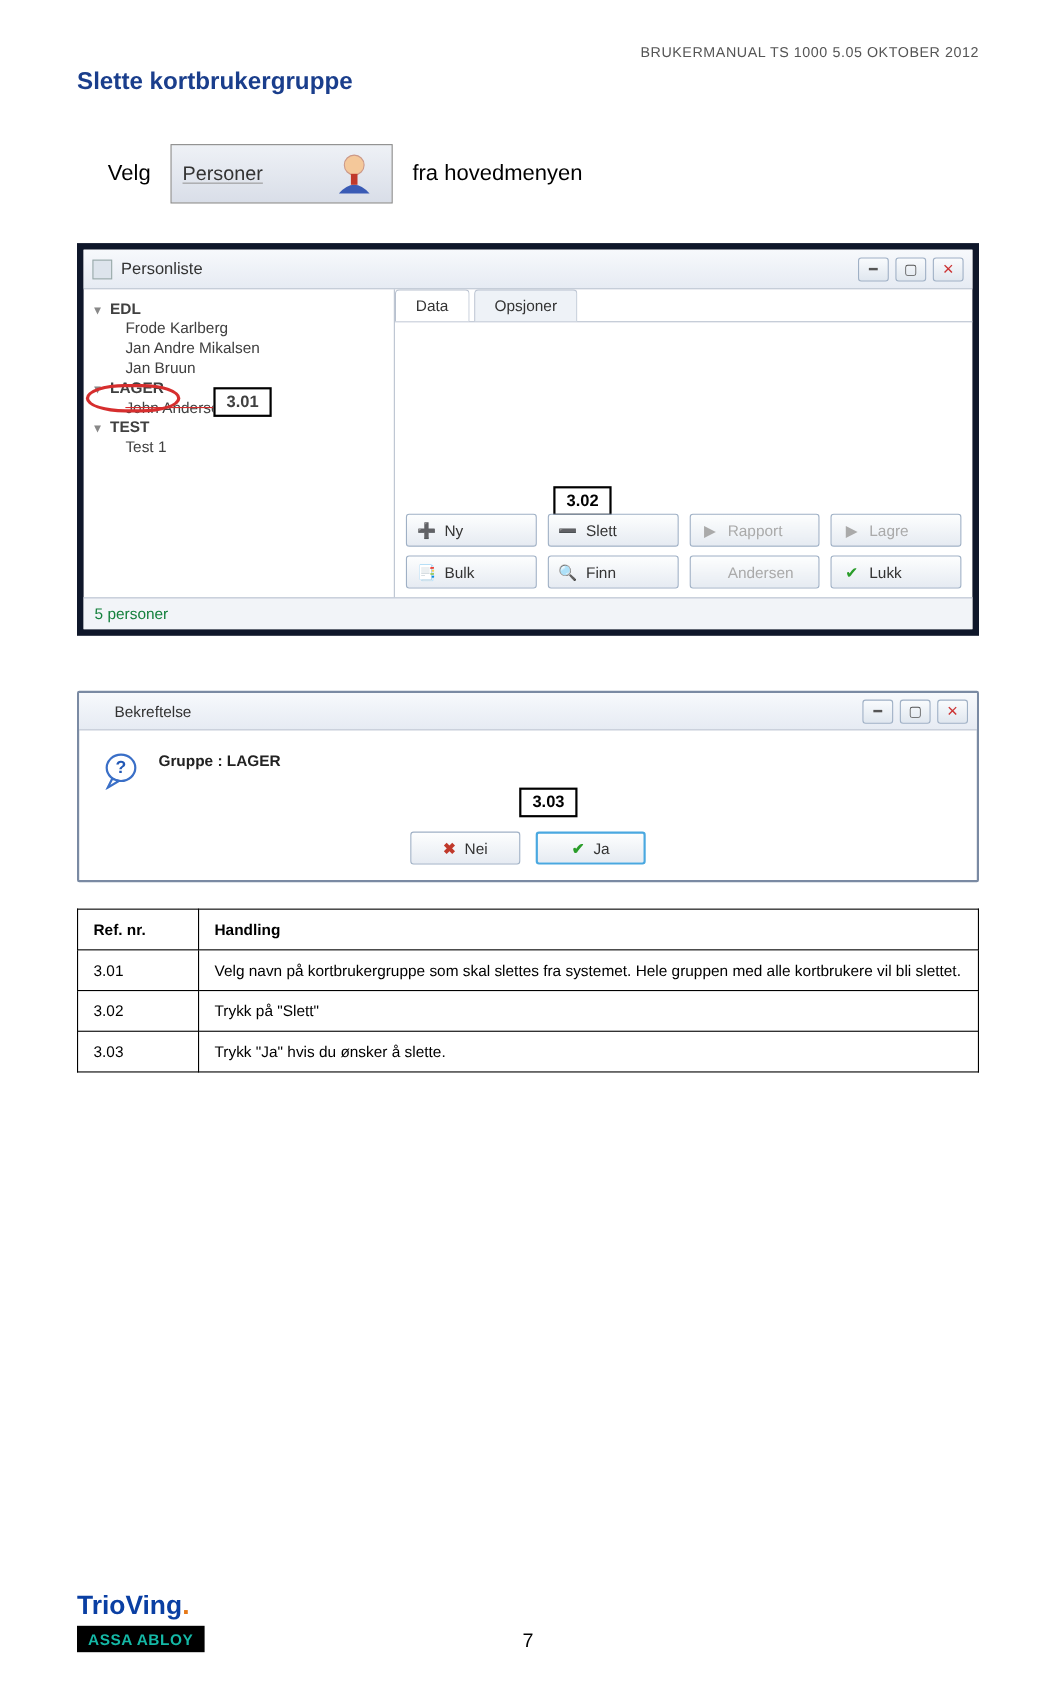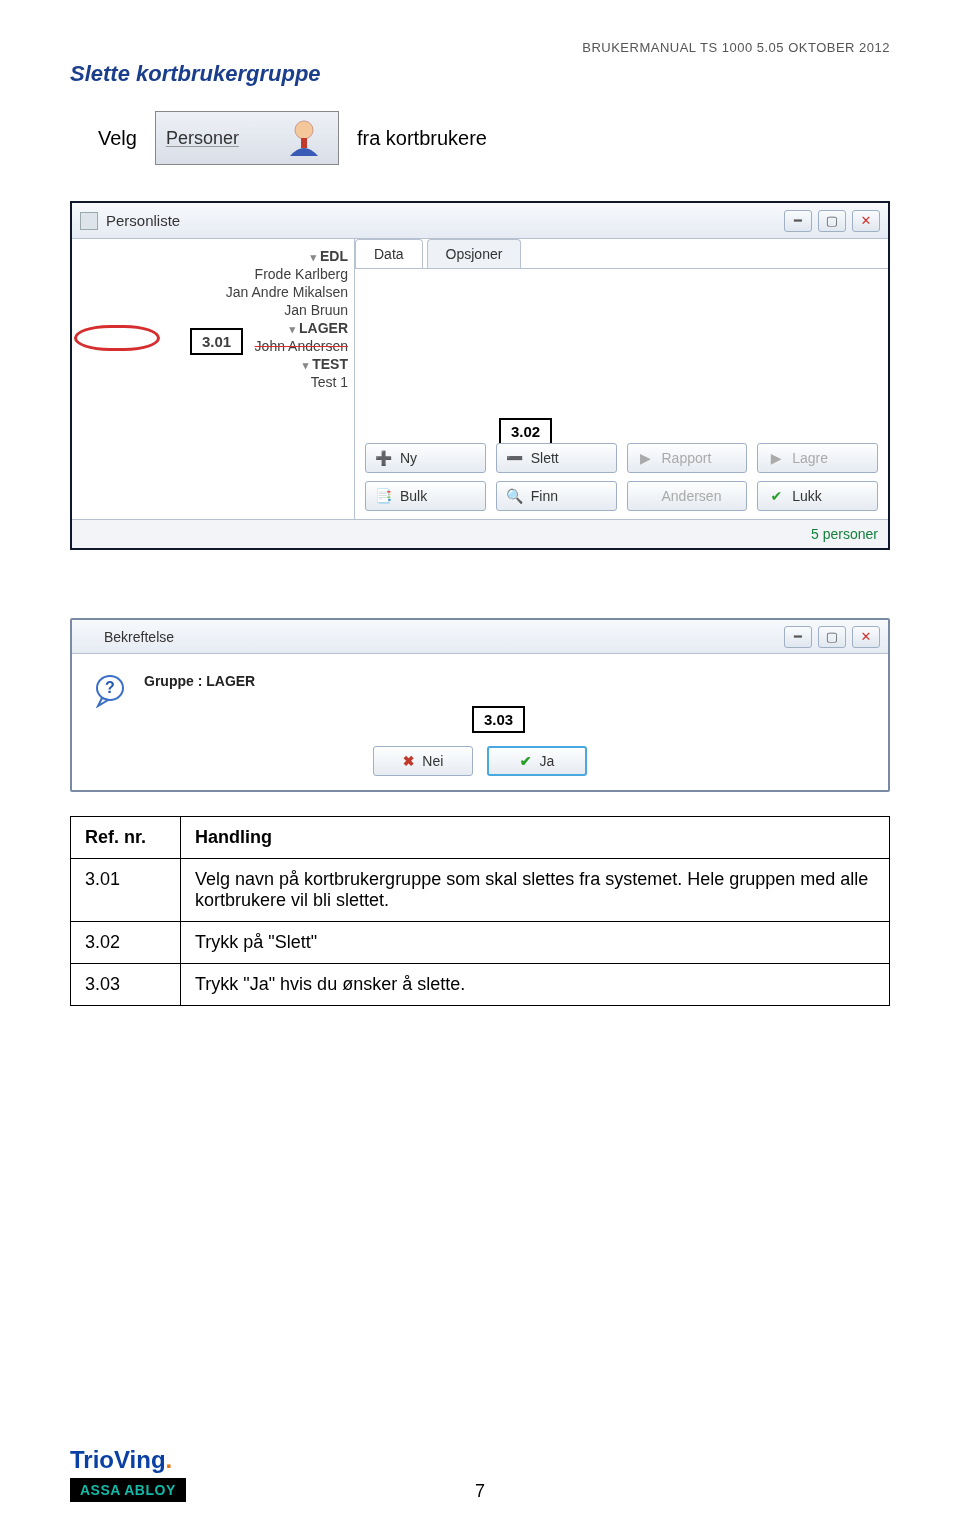--- a/index.html
+++ b/index.html
@@ -16,58 +16,56 @@
   }
   .doc-header {
     text-align: right;
     font-size: 13px;
     color: #555;
     letter-spacing: 0.5px;
     margin-bottom: 6px;
   }
   .section-title {
     color: #1a3e8c;
-    font-style: italic;
     font-weight: bold;
     font-size: 22px;
-    margin-bottom: 24px;
+    margin-bottom: 44px;
   }
   .velg-line {
     display: flex;
     align-items: center;
     gap: 18px;
     font-size: 20px;
     margin-left: 28px;
     margin-bottom: 36px;
   }
   .personer-button {
-    width: 184px;
+    width: 202px;
     height: 54px;
     border: 1px solid #888;
     background: linear-gradient(#eef1f6, #d9dee8);
     display: flex;
     align-items: center;
     padding: 0 10px;
     gap: 8px;
     color: #333;
     font-size: 18px;
   }
   .personer-button .label { flex: 1; text-decoration: underline; text-decoration-color:#999; text-underline-offset:2px;}
   .avatar-icon {
     width: 44px; height: 44px;
     position: relative;
   }
   .avatar-icon svg { width: 100%; height: 100%; }
 
   
   .window {
-    border: 2px solid #0f172a;
+    border: 6px solid #0f172a;
     background: #fff;
-    margin-bottom: 68px;
-    text-align: right;
+    margin-bottom: 50px;
   }
   .win-titlebar {
     height: 36px;
     background: linear-gradient(#f7f9fc, #e6ebf3);
     border-bottom: 1px solid #b8c1cf;
     display: flex;
     align-items: center;
     padding: 0 8px;
     font-size: 15px;
     color: #333;
@@ -238,21 +236,21 @@
     background:#fff;
     padding:3px 10px;
     font-weight:bold;
     font-size:15px;
   }
 
   
   table.steps {
     width: 100%;
     border-collapse: collapse;
-    font-size: 18px;
+    font-size: 14px;
     margin-top: 18px;
   }
   table.steps th, table.steps td {
     border: 1px solid #000;
     padding: 10px 14px;
     text-align: left;
     vertical-align: top;
   }
   table.steps th { font-weight: bold; }
   table.steps th.ref { width: 110px; }
@@ -303,21 +301,21 @@
       <span class="label">Personer</span>
       <span class="avatar-icon">
         <svg viewBox="0 0 44 44">
           <circle cx="20" cy="14" r="9" fill="#f4c89a" stroke="#c98"></circle>
           <path d="M6 40 Q20 24 34 40 Z" fill="#3a5bb5"></path>
           <rect x="17" y="22" width="6" height="10" fill="#c0392b"></rect>
           <path d="M12 10 Q20 2 28 10 Q24 6 20 6 Q16 6 12 10" fill="#6b4a2b"></path>
         </svg>
       </span>
     </div>
-    <span>fra kortbrukere</span>
+    <span>fra hovedmenyen</span>
   </div>
 
   <div class="window">
     <div class="win-titlebar">
       <span class="icon-app"></span>
       <span>Personliste</span>
       <span class="spacer"></span>
       <div class="win-controls">
         <div class="win-btn">━</div>
         <div class="win-btn">▢</div>

